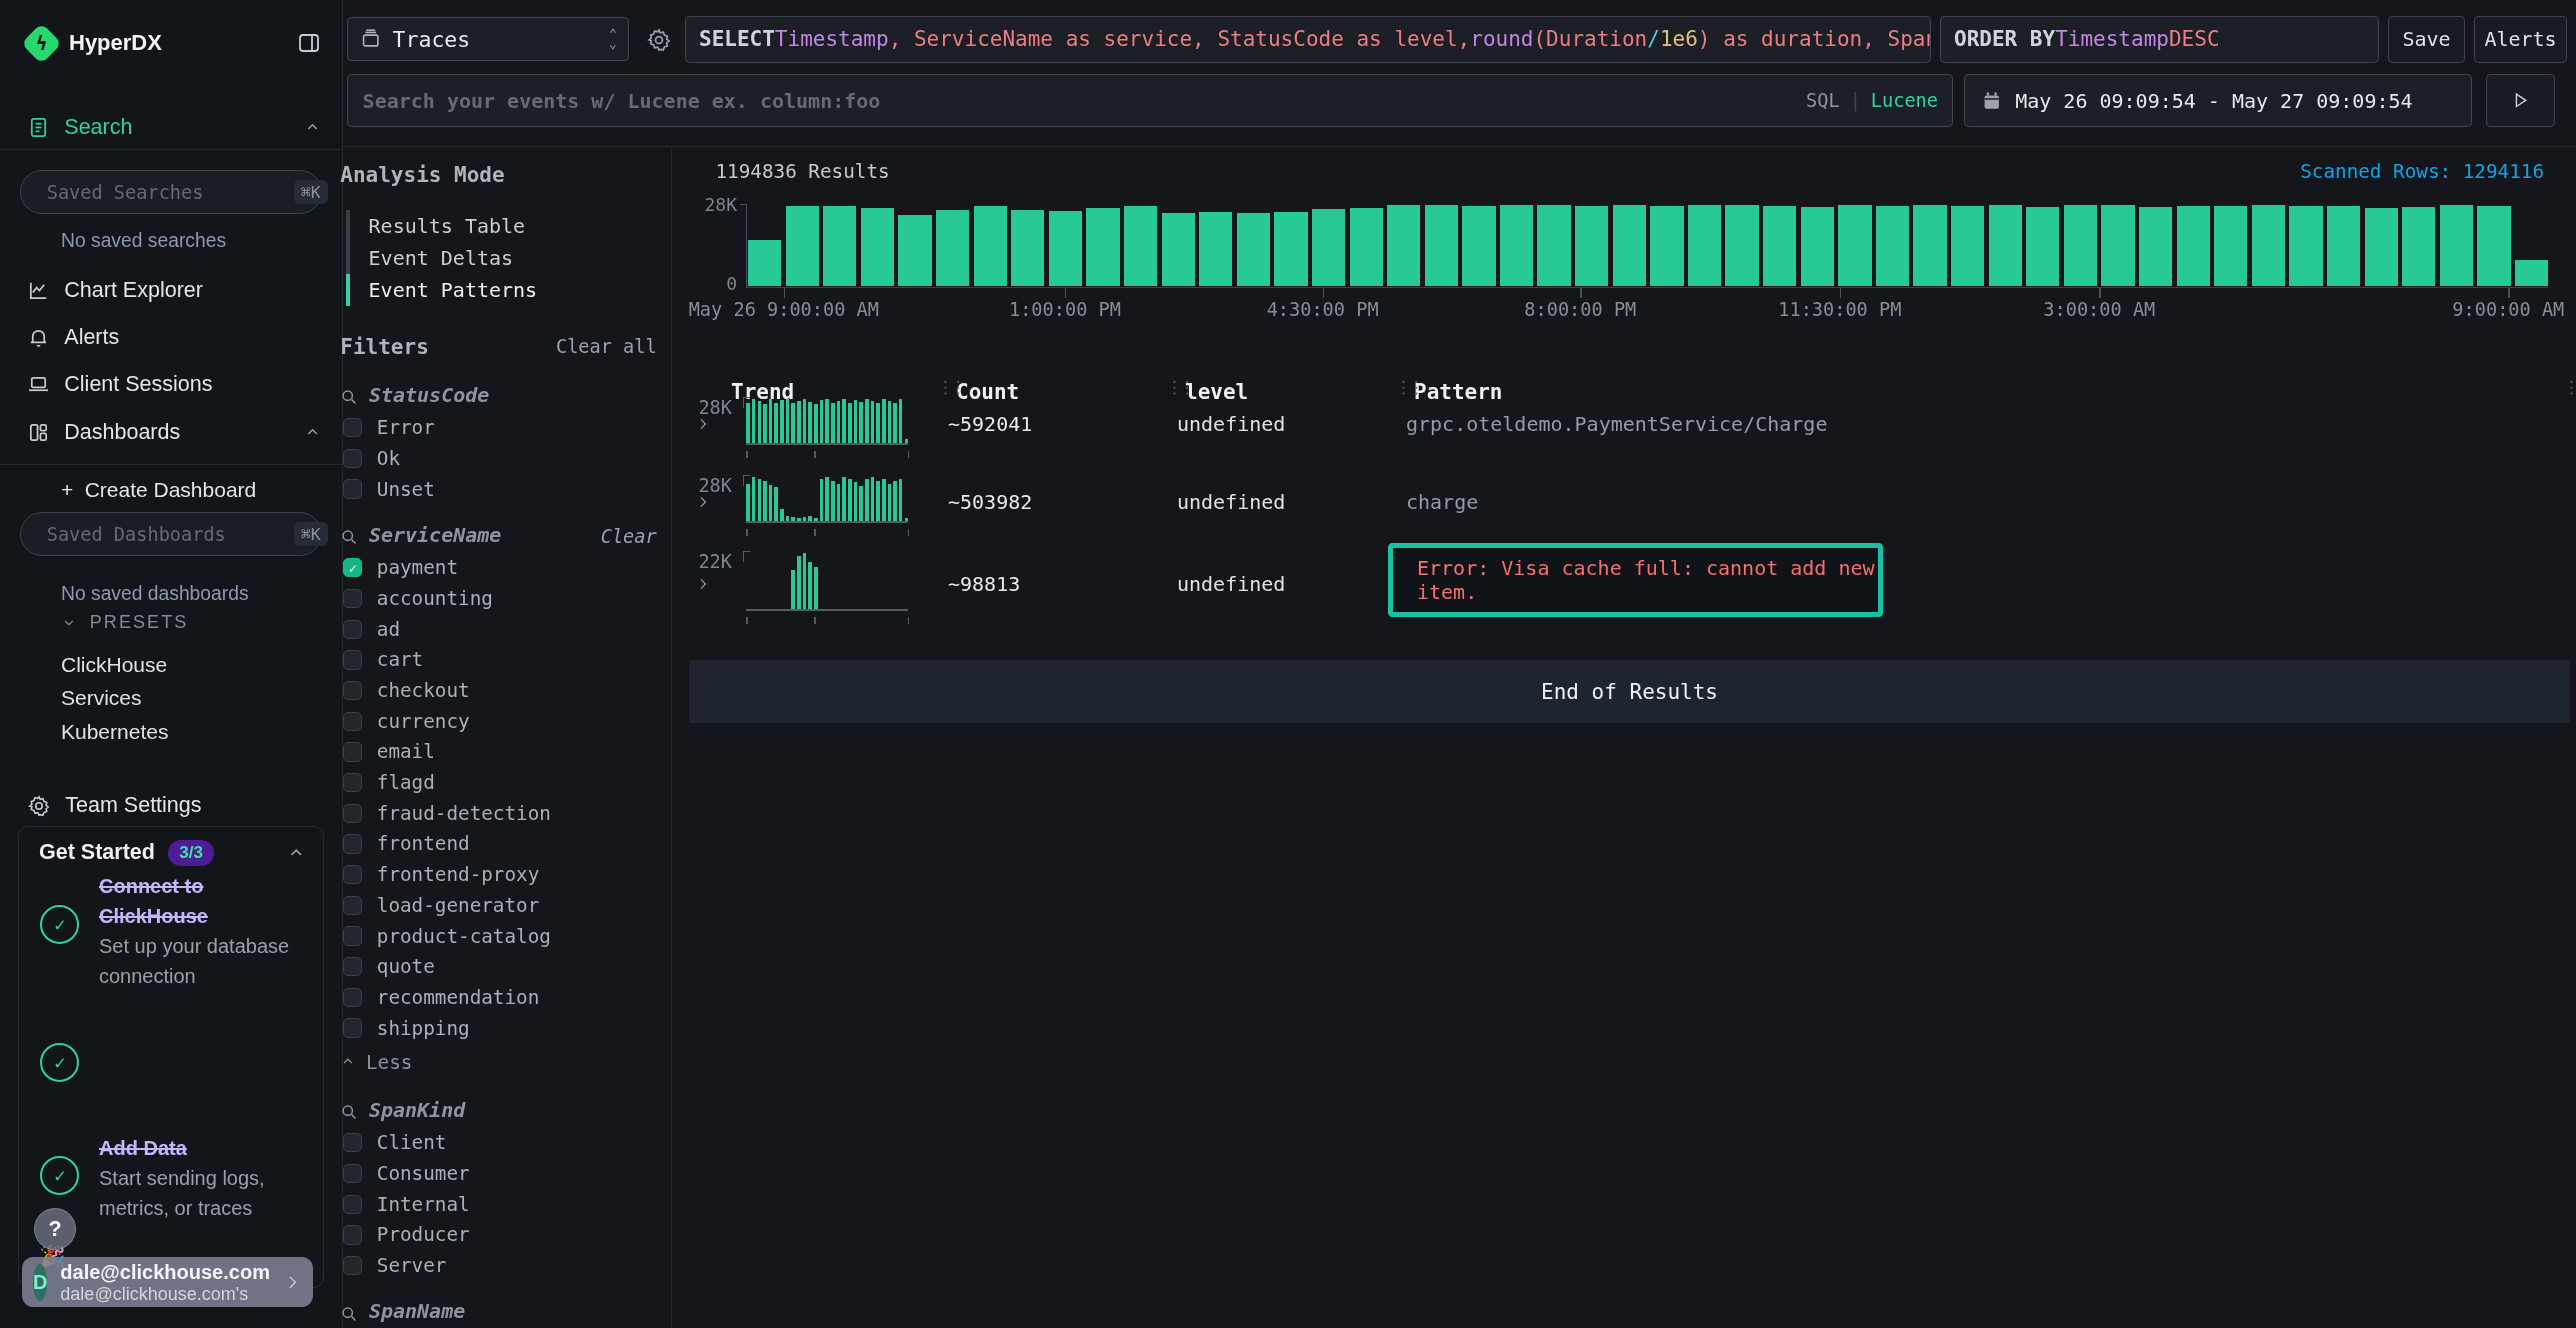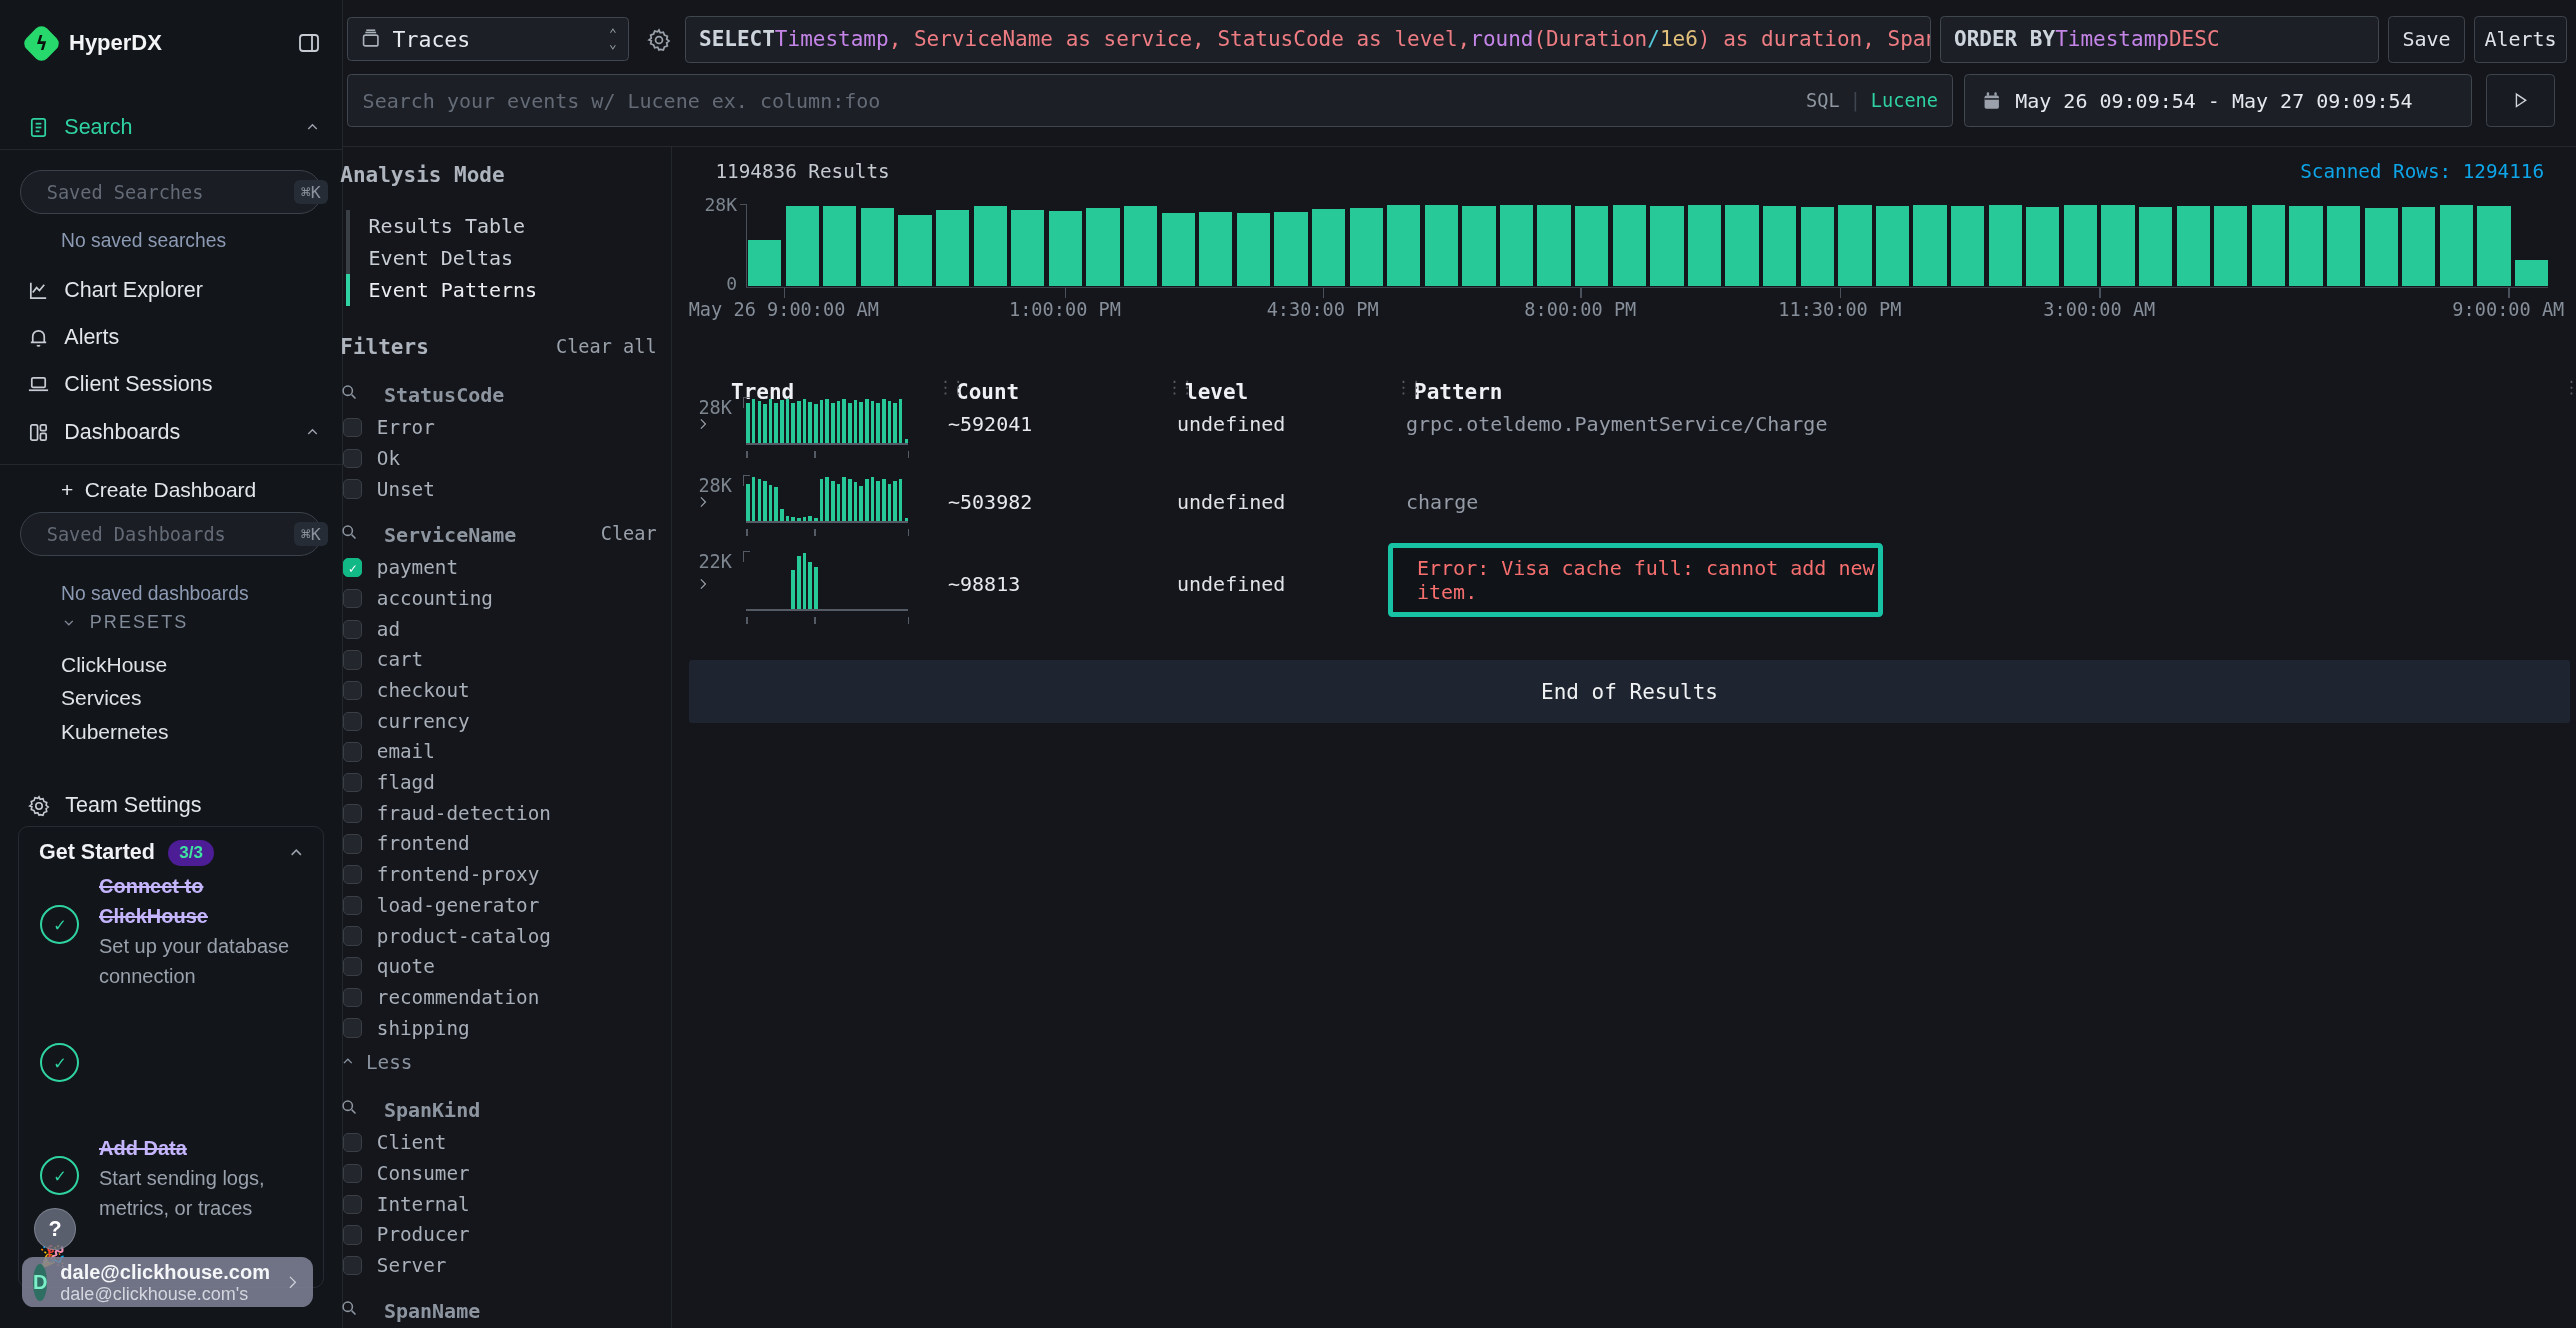--- a/index.html
+++ b/index.html
@@ -54,37 +54,37 @@
   .gear-btn { position:absolute; left:303px; top:27px; color:#9aa1ab; }
   .sql-box { position:absolute; left:342px; top:15.7px; width:1246px; height:47px; display:flex; align-items:center; padding:0 13px; font-size:21px; white-space:nowrap; overflow:hidden; }
   .order-box { position:absolute; left:1597px; top:15.7px; width:439px; height:47px; display:flex; align-items:center; padding:0 13px; font-size:21px; white-space:nowrap; overflow:hidden; }
   .tok-kw { color:#ced4dc; font-weight:bold; }
   .tok-purple { color:#c585e8; }
   .tok-red { color:#ee7c83; }
   .tok-cyan { color:#55c9da; }
   .tok-yellow { color:#e2c07b; }
   .btn { position:absolute; top:15.7px; height:47px; background:#181c22; border:1.4px solid #3f444c; border-radius:4.3px; color:#dfe3e8; font-size:20px; font-family:"DejaVu Sans Mono",monospace; display:flex; align-items:center; justify-content:center; }
   .search-box { position:absolute; left:4.3px; top:74px; width:1606px; height:53px; display:flex; align-items:center; padding:0 14.3px; gap:11.4px; }
-  .search-box input { flex:1; background:transparent; border:none; outline:none; font-size:20px; color:#e5e5e5; font-family:"DejaVu Sans Mono",monospace; }
+  .search-box input { flex:1; background:transparent; border:none; outline:none; font-size:20px; color:#e5e5e5; font-family:"DejaVu Sans Mono",monospace;font-weight:bold; }
   .search-box input::placeholder { color:#646b76; }
   .lang-toggle { display:flex; align-items:center; gap:10px; font-size:18.6px; }
   .lang-sql { color:#8f97a1; } .lang-div { color:#3f454e; } .lang-lucene { color:#2fd3a3; }
   .date-box { position:absolute; left:1621px; top:74px; width:508px; height:53px; display:flex; align-items:center; padding:0 15.7px; gap:13px; font-size:20px; color:#e5e8ec; }
   .run-btn { position:absolute; left:2143px; top:74px; width:69px; height:53px; color:#cfd3da; }
 
   
   .fpanel { position:absolute; left:326px; top:147px; width:346px; height:1181px; border-right:1.4px solid #23272e; overflow:hidden; padding:15.7px 14.3px 0 14.3px; }
   .panel-h { font-size:21px; font-weight:bold; color:#aeb4bd; }
   .modes { margin-top:23px; }
   .mode-item { height:32px; display:flex; align-items:center; padding-left:18.6px; margin-left:5.7px; border-left:4.3px solid #3a3f45; font-size:20px; color:#c9ced6; }
   .mode-item.active { border-left-color:#2fd3a3; color:#eceef1; }
   .filters-row { margin-top:29px; display:flex; align-items:center; }
   .clear-link { margin-left:auto; color:#9aa1ab; font-size:18.6px; }
   .fgroup { margin-top:24px; }
-  .fgroup-head { display:flex; align-items:flex-start; gap:25px; }
+  .fgroup-head { display:flex; align-items:flex-end; gap:10px;font-style:italic; }
   .fname { font-size:20px; font-weight:bold; color:#8d95a0; }
   .fclear { margin-left:auto; color:#9aa1ab; font-size:18.6px; }
   .frow { display:flex; align-items:center; gap:14.3px; height:19.3px; margin-top:11.4px; padding-left:2.9px; }
   .cbx { width:19.3px; height:19.3px; border-radius:5px; background:#23262c; border:1.4px solid #3a3f45; flex:0 0 19.3px; display:flex; align-items:center; justify-content:center; font-size:13.6px; color:#fff; }
   .cbx.checked { background:#12b886; border-color:#12b886; }
   .flabel { font-size:19.3px; color:#a9b0ba; white-space:nowrap; }
   .fless { display:flex; align-items:center; gap:10px; margin-top:13px; color:#8a93a0; font-size:19.3px; }
 
   
   .main { position:absolute; left:689px; top:147px; width:1887px; height:1181px; }

